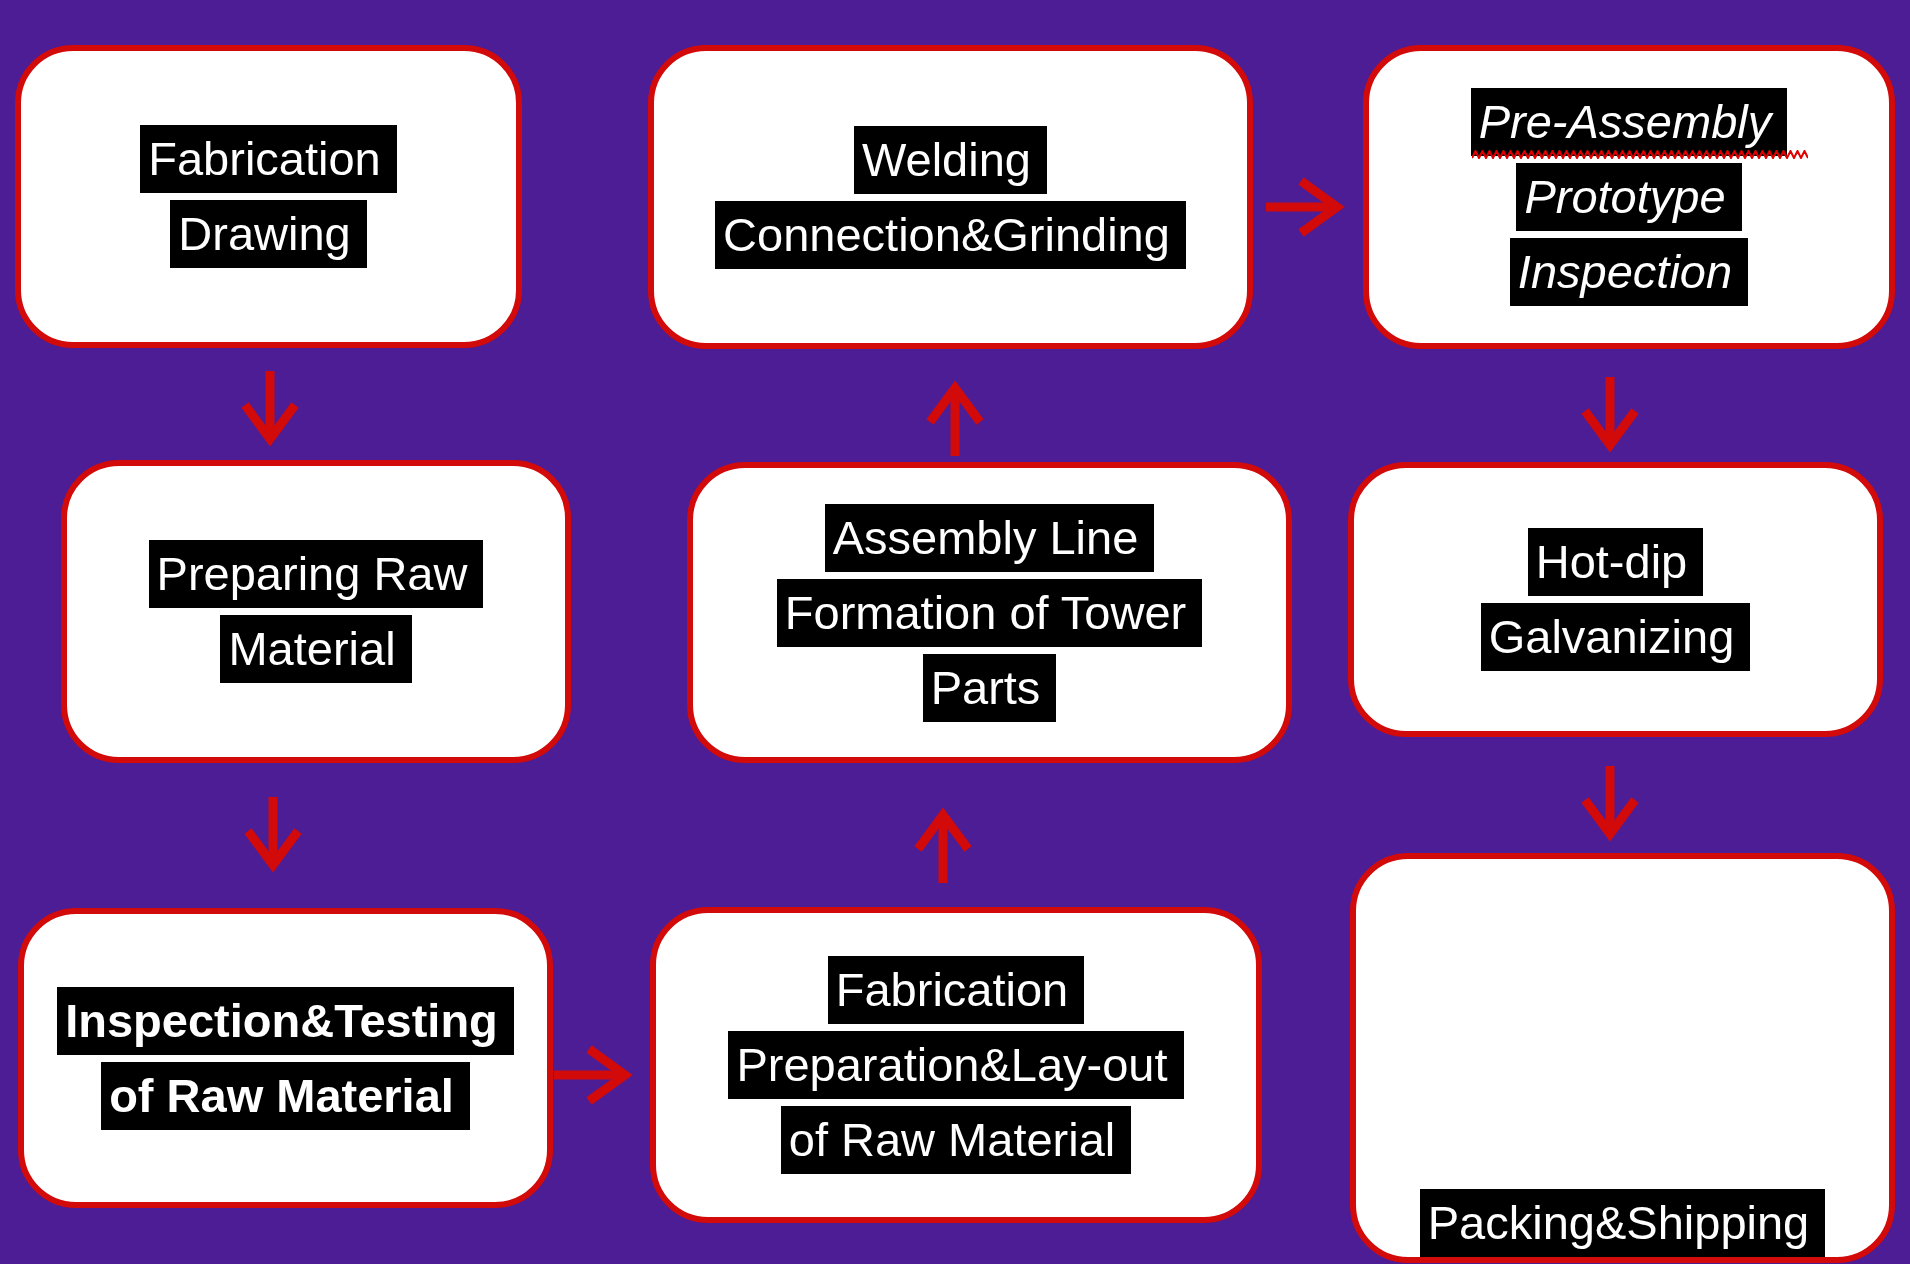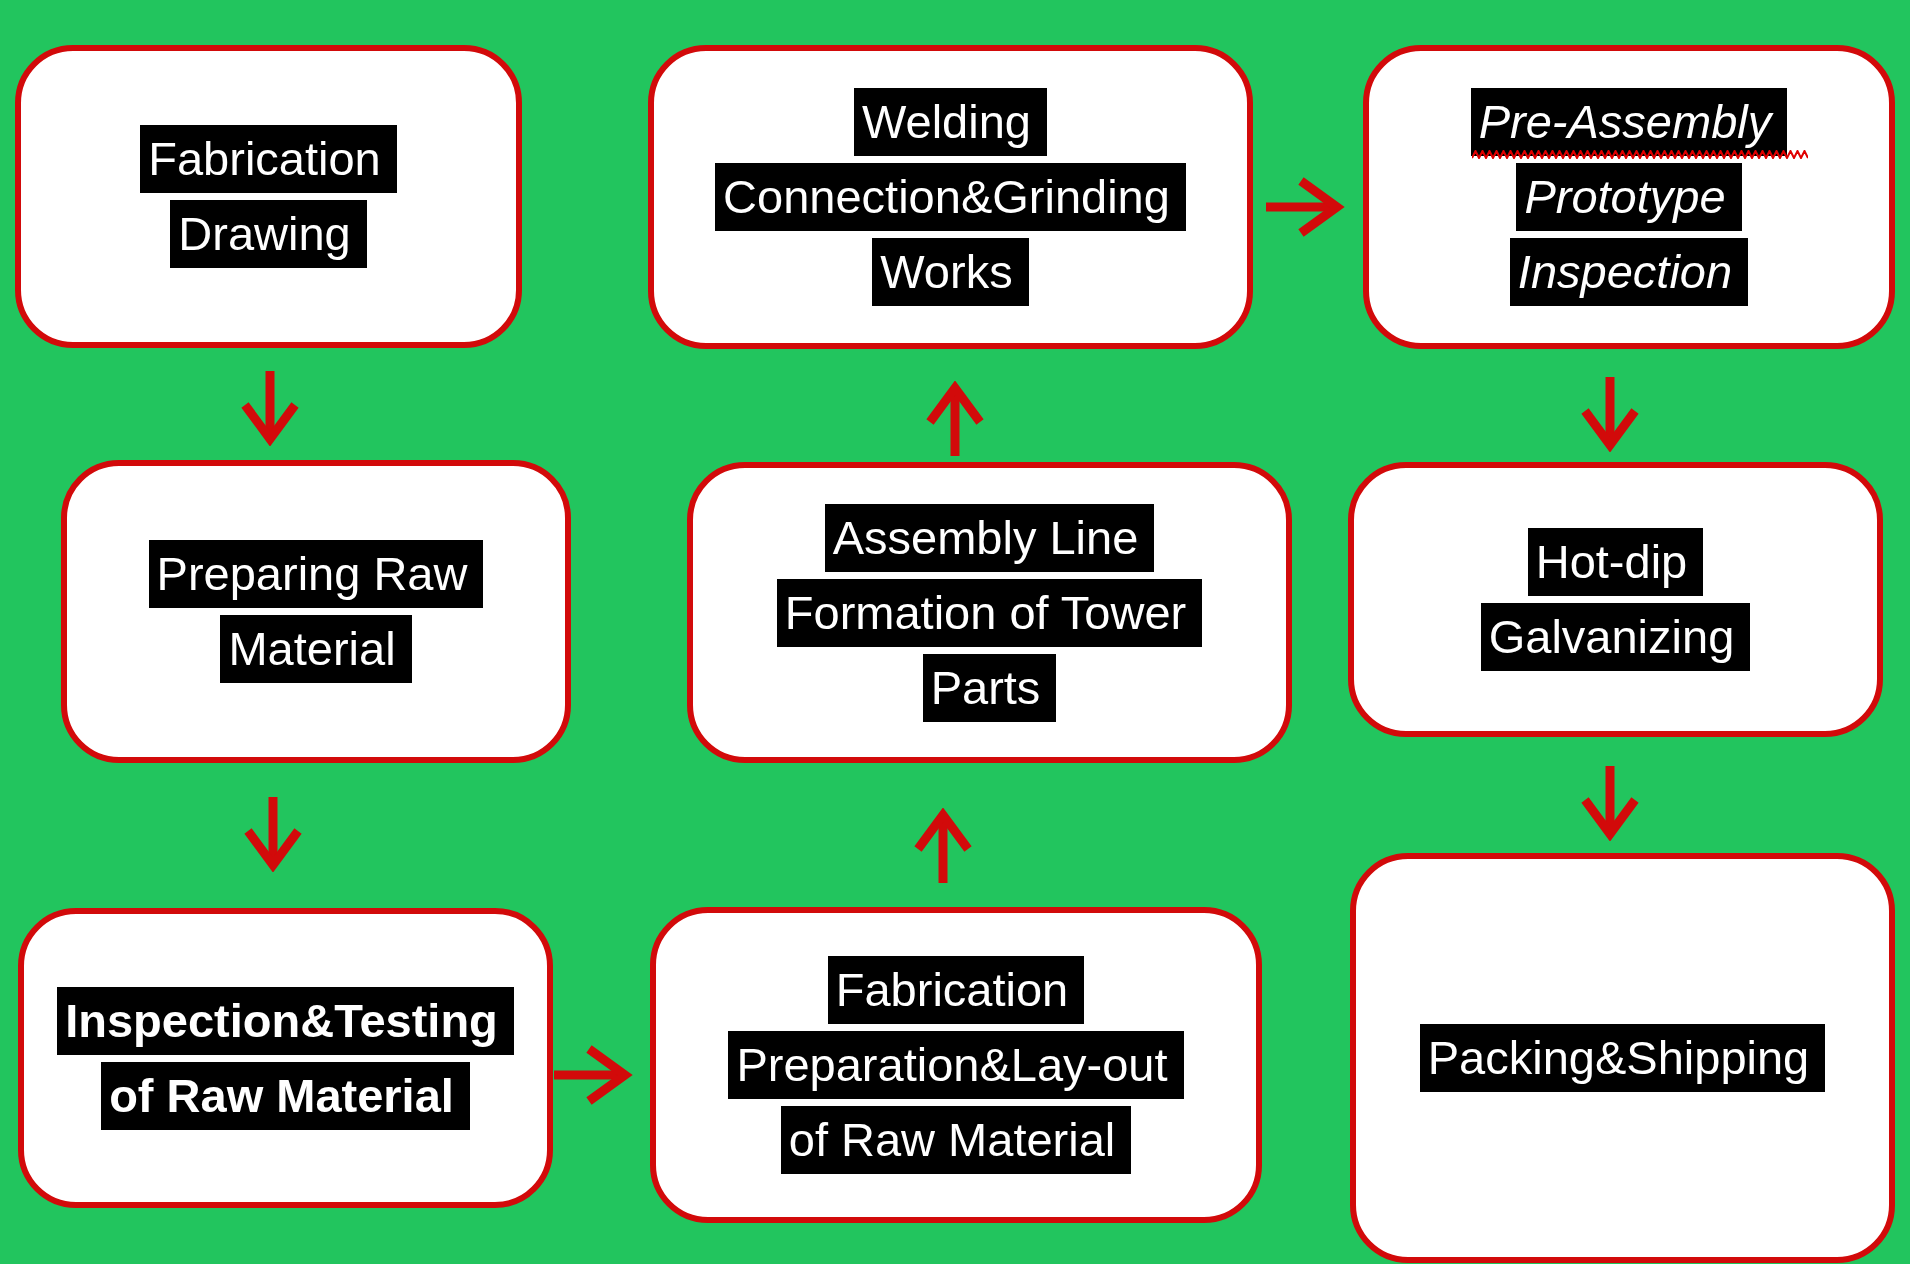--- a/index.html
+++ b/index.html
@@ -1,36 +1,36 @@
 <!DOCTYPE html>
 <html><head>
 <meta charset="utf-8">
 <style>
   html, body { margin: 0; padding: 0; background: #ffffff; }
   .canvas {
     position: relative;
     width: 1910px;
     height: 1264px;
-    background: #22c55e;
+    background: #4c1d95;
     overflow: hidden;
     font-family: "Liberation Sans", sans-serif;
   }
   .node {
     position: absolute;
     box-sizing: border-box;
     border: 6px solid #d20a0a;
     border-radius: 58px;
     background: #ffffff;
     display: flex;
     flex-direction: column;
     align-items: center;
     justify-content: center;
     row-gap: 7px;
   }
-  .node.top-align { justify-content: center; }
+  .node.top-align { justify-content: flex-end; }
   .hl {
     display: inline-block;
     position: relative;
     background: #000000;
     color: #ffffff;
     font-size: 47px;
     line-height: 68px;
     padding: 0 16px 0 8px;
     white-space: nowrap;
   }
@@ -57,21 +57,20 @@
 <div class="canvas">
 
   <div class="node" style="left:15px; top:45px; width:507px; height:303px;">
     <span class="hl">Fabrication</span>
     <span class="hl">Drawing</span>
   </div>
 
   <div class="node" style="left:648px; top:45px; width:605px; height:304px;">
     <span class="hl">Welding</span>
     <span class="hl">Connection&amp;Grinding</span>
-    <span class="hl">Works</span>
   </div>
 
   <div class="node" style="left:1363px; top:45px; width:532px; height:304px;font-style:italic;">
     <span class="hl">
       <span>Pre-Assembly</span>
       <svg class="squiggle" viewBox="0 0 336 9" preserveAspectRatio="none">
           <path d="M0 8 L3.5 1 L7 8 L10.5 1 L14 8 L17.5 1 L21 8 L24.5 1 L28 8 L31.5 1 L35 8 L38.5 1 L42 8 L45.5 1 L49 8 L52.5 1 L56 8 L59.5 1 L63 8 L66.5 1 L70 8 L73.5 1 L77 8 L80.5 1 L84 8 L87.5 1 L91 8 L94.5 1 L98 8 L101.5 1 L105 8 L108.5 1 L112 8 L115.5 1 L119 8 L122.5 1 L126 8 L129.5 1 L133 8 L136.5 1 L140 8 L143.5 1 L147 8 L150.5 1 L154 8 L157.5 1 L161 8 L164.5 1 L168 8 L171.5 1 L175 8 L178.5 1 L182 8 L185.5 1 L189 8 L192.5 1 L196 8 L199.5 1 L203 8 L206.5 1 L210 8 L213.5 1 L217 8 L220.5 1 L224 8 L227.5 1 L231 8 L234.5 1 L238 8 L241.5 1 L245 8 L248.5 1 L252 8 L255.5 1 L259 8 L262.5 1 L266 8 L269.5 1 L273 8 L276.5 1 L280 8 L283.5 1 L287 8 L290.5 1 L294 8 L297.5 1 L301 8 L304.5 1 L308 8 L311.5 1 L315 8 L318.5 1 L322 8 L325.5 1 L329 8 L332.5 1 L336 8"></path>
         </svg>
     </span>
     <span class="hl">Prototype</span>

